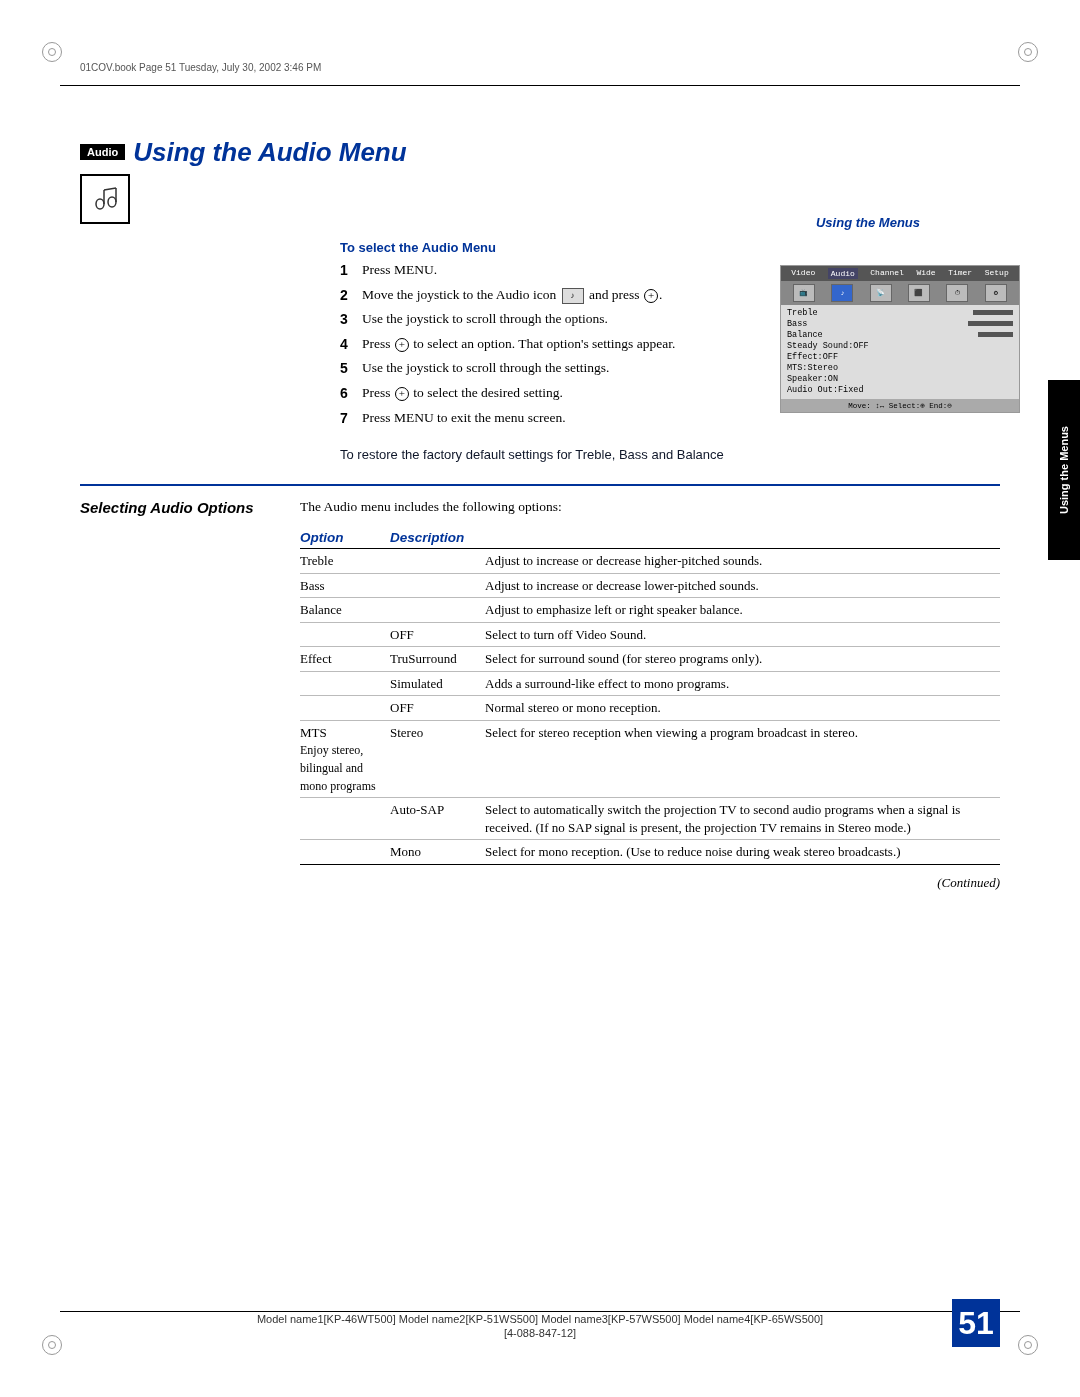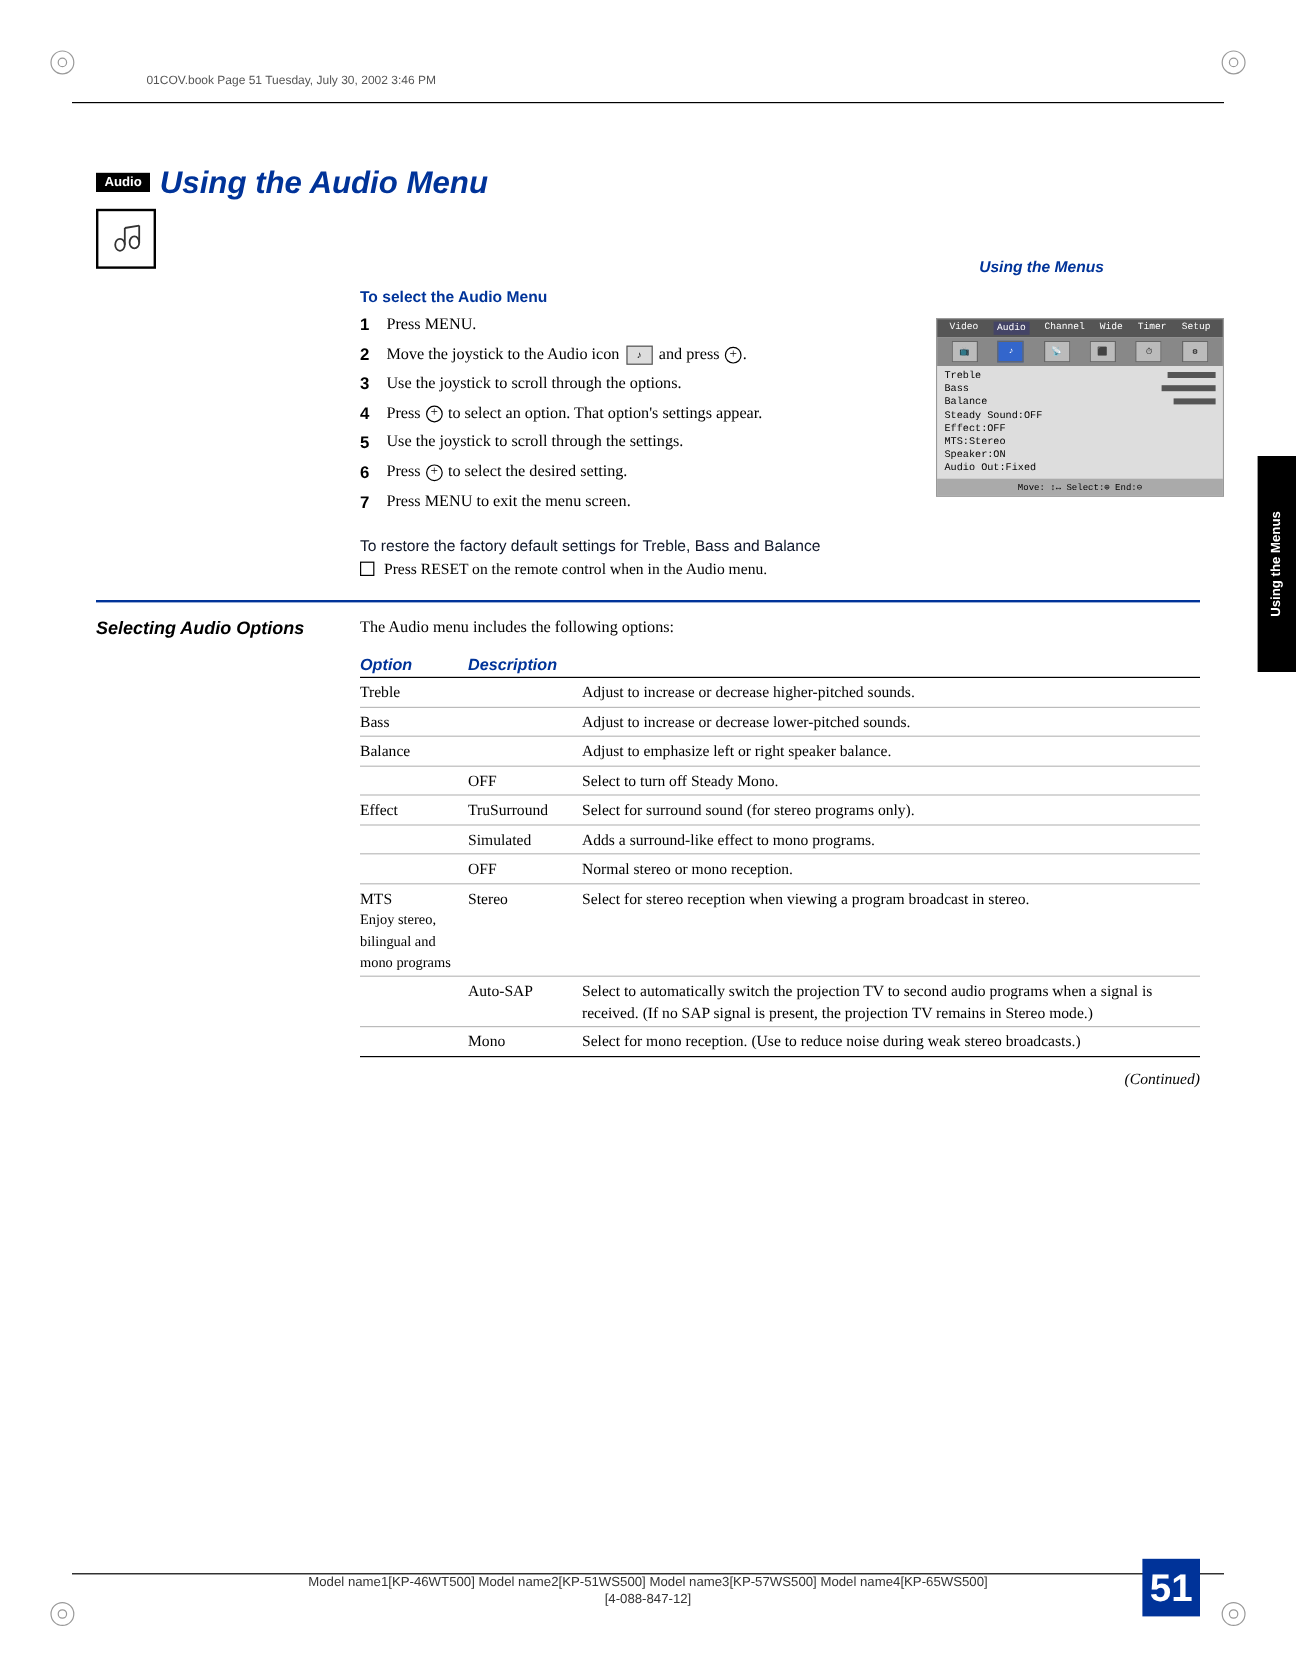--- a/index.html
+++ b/index.html
@@ -60,21 +60,20 @@
     }
 
     
     .file-info {
       position: absolute;
       top: 62px;
       left: 80px;
       font-size: 10px;
       color: #555;
       font-family: Arial, sans-serif;
-      margin-left: 42px;
     }
 
     
     .page-header {
       position: absolute;
       top: 100px;
       right: 80px;
       text-align: right;
     }
     .page-header-text {
@@ -169,20 +168,21 @@
       display: flex;
       gap: 20px;
       margin-top: 4px;
     }
     .left-col {
       width: 200px;
       flex-shrink: 0;
     }
     .right-col {
       flex: 1;
+      margin-left: 40px;
     }
 
     
     .subsection-title {
       font-weight: bold;
       font-size: 13px;
       font-family: Arial, sans-serif;
       margin-bottom: 6px;
       color: #003399;
     }
@@ -591,24 +591,20 @@
                   <span>Audio Out:Fixed</span>
                 </div>
             </div>
             <div class="menu-footer">Move: ↕↔    Select:⊕    End:⊖</div>
           </div>
         </div>
       </div>
 
       <div class="restore-section">
         <div class="restore-title">To restore the factory default settings for Treble, Bass and Balance</div>
-        <div class="restore-item">
-          <div class="checkbox-bullet"></div>
-          <span>Press RESET on the remote control when in the Audio menu.</span>
-        </div>
       </div>
     </div>
   </div>
 
   <div class="section-divider"></div>
 
   <div class="selecting-section">
     <div class="selecting-left">
       <div class="selecting-title">Selecting Audio Options</div>
     </div>
@@ -640,21 +636,21 @@
           <tr>
             <td class="opt-name">Balance</td>
             <td class="opt-sub"></td>
             <td class="opt-desc">Adjust to emphasize left or right speaker balance.</td>
           </tr>
 
 
           <tr>
             <td class="opt-name"></td>
             <td class="opt-sub">OFF</td>
-            <td class="opt-desc">Select to turn off Steady Mono.</td>
+            <td class="opt-desc">Select to turn off Video Sound.</td>
           </tr>
 
           <tr>
             <td class="opt-name">Effect</td>
             <td class="opt-sub">TruSurround</td>
             <td class="opt-desc">Select for surround sound (for stereo programs only).</td>
           </tr>
 
           <tr>
             <td class="opt-name"></td>

